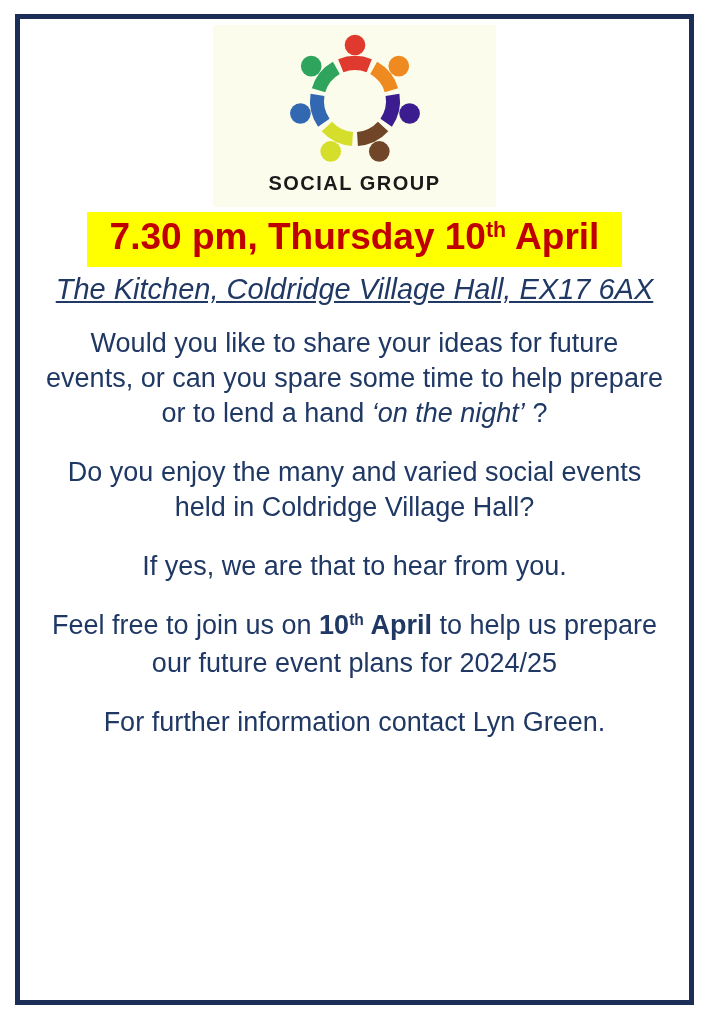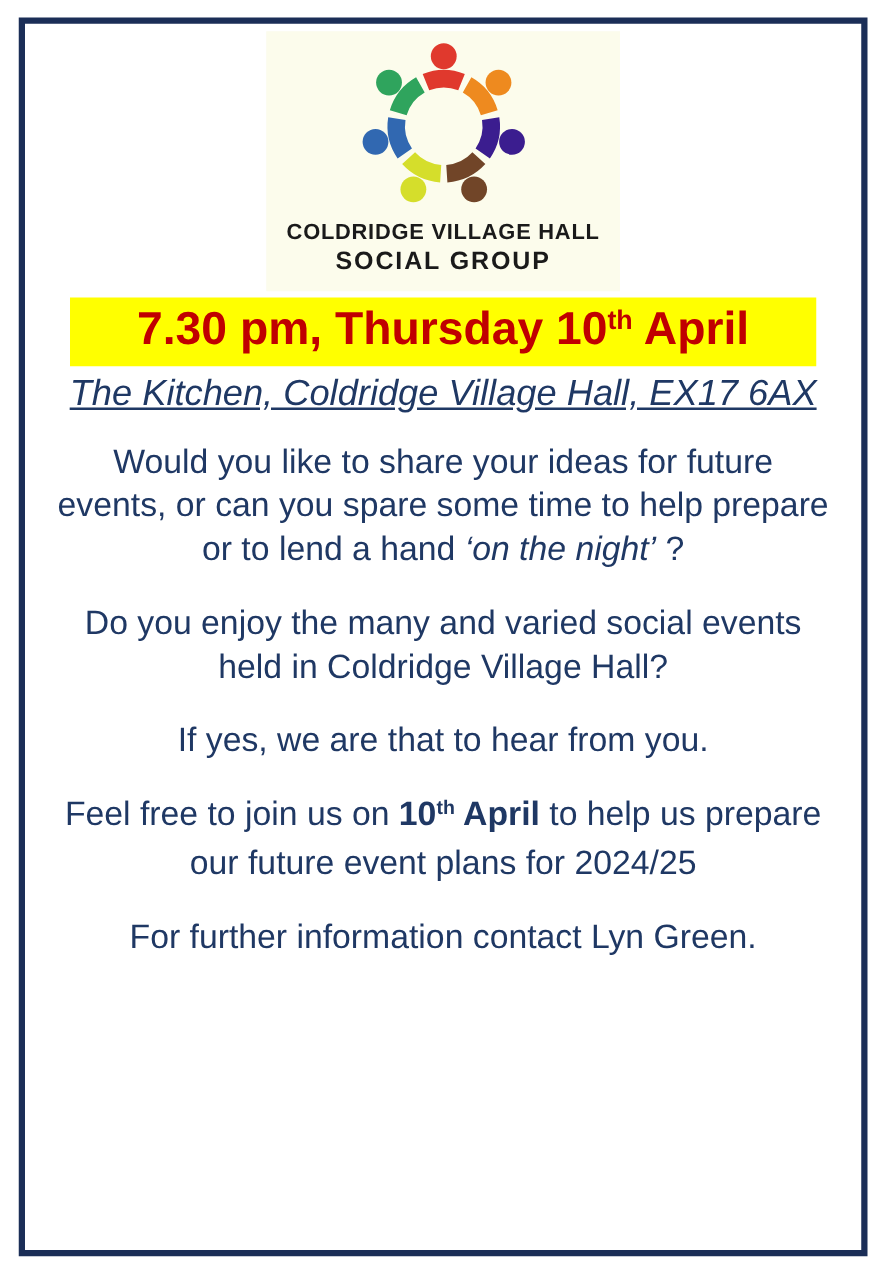--- a/index.html
+++ b/index.html
@@ -31,21 +31,21 @@
   }
   .logo-subtitle{
     font-weight:bold;font-size:20px;letter-spacing:1.5px;
     color:#1A1A1A;margin-top:3px;line-height:23px;
   }
   .next-meeting{
     margin-top:14px;font-style:italic;font-size:27px;
     color:#1F3864;line-height:32px;
   }
   .datetime-band{
-    width:597px;margin:5px auto 0;
+    width:535px;margin:5px auto 0;
     background:#FFFF00;color:#C00000;
     font-weight:bold;font-size:37px;line-height:50px;
     white-space:nowrap;
   }
   .location{
     margin-top:5px;font-style:italic;font-size:29px;
     color:#1F3864;line-height:35px;white-space:nowrap;text-decoration:underline;
   }
   .paragraphs{
     margin-top:19px;color:#1F3864;
@@ -86,21 +86,20 @@
         </g>
         <g>
           <path d="M53.23 132.57 A57 57 0 0 1 43.72 90.94" fill="none" stroke-width="21" stroke="#3168B1"></path>
           <circle cx="18.11" cy="118.69" r="15.5" fill="#3168B1"></circle>
         </g>
         <g>
           <path d="M45.37 83.75 A57 57 0 0 1 71.99 50.35" fill="none" stroke-width="21" stroke="#2FA45D"></path>
           <circle cx="34.33" cy="47.63" r="15.5" fill="#2FA45D"></circle>
         </g>
       </svg>
-      <div class="logo-title" style="color: rgb(26, 26, 26);">COLDRIDGE VILLAGE HALL</div>
       <div class="logo-subtitle" style="color: rgb(26, 26, 26);">SOCIAL GROUP</div>
     </div>
 
 
     <div class="datetime-band" style="background-color: rgb(255, 255, 0); color: rgb(192, 0, 0);"><span>7.30 pm, Thursday 10</span><span class="seg-sup">th</span><span> April</span></div>
 
     <div class="location" style="color: rgb(31, 56, 100);">The Kitchen, Coldridge Village Hall, EX17 6AX</div>
 
     <div class="paragraphs" style="color: rgb(31, 56, 100);">
         <p class="para"><span>Would you like to share your ideas for future events, or can you spare some time to help prepare or to lend a hand </span><span class="seg-i">‘on the night’</span><span> ?</span></p>

